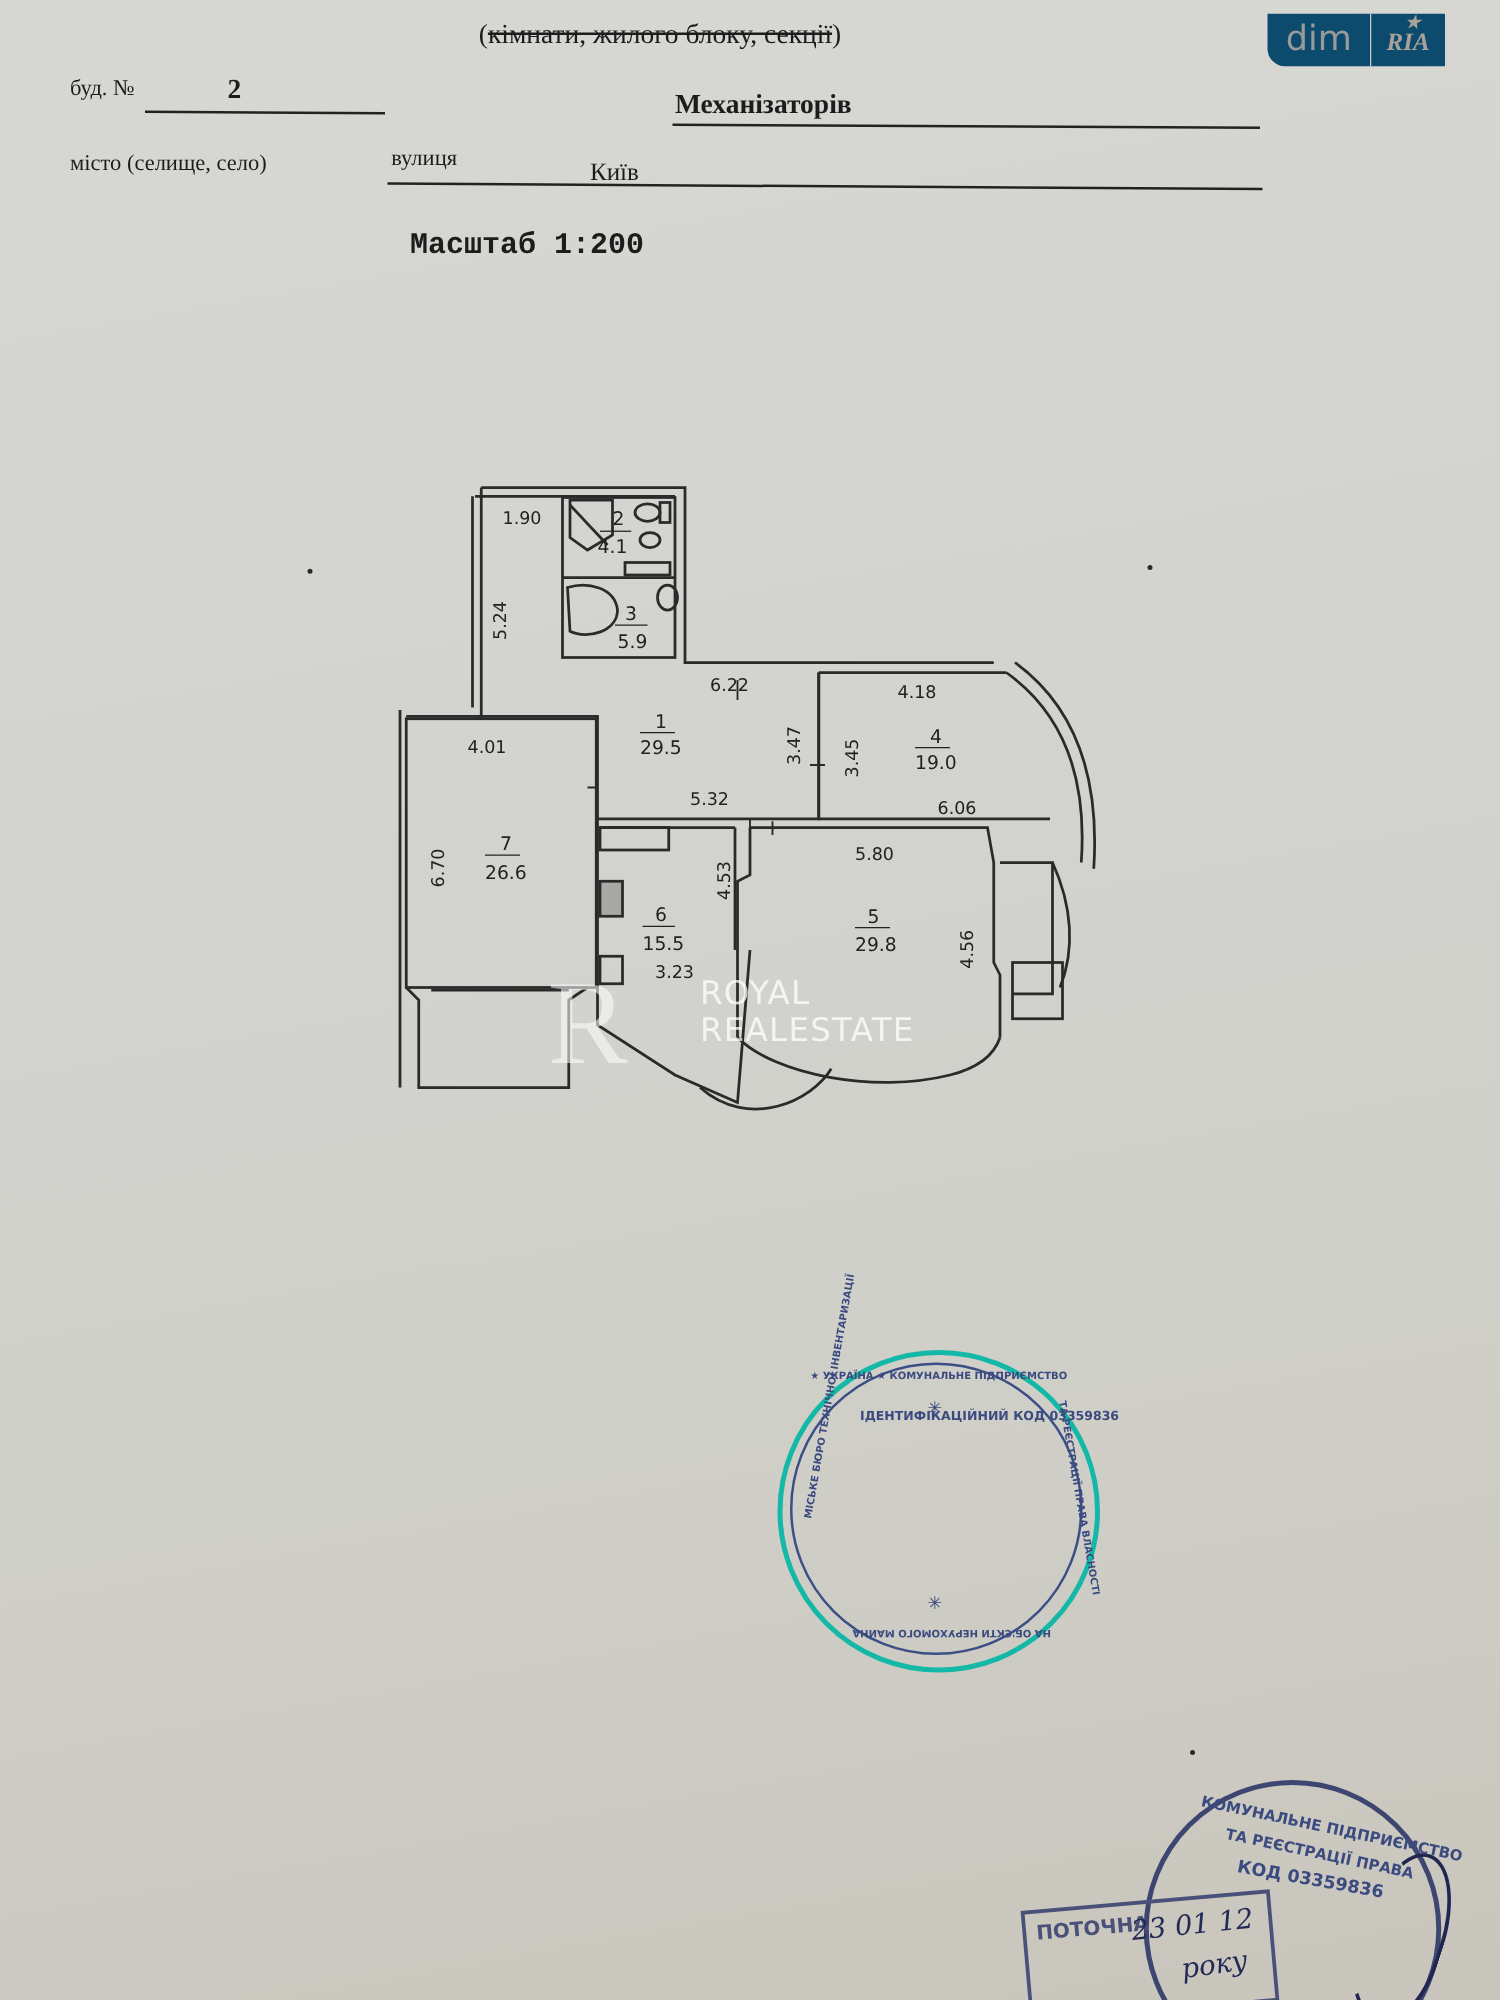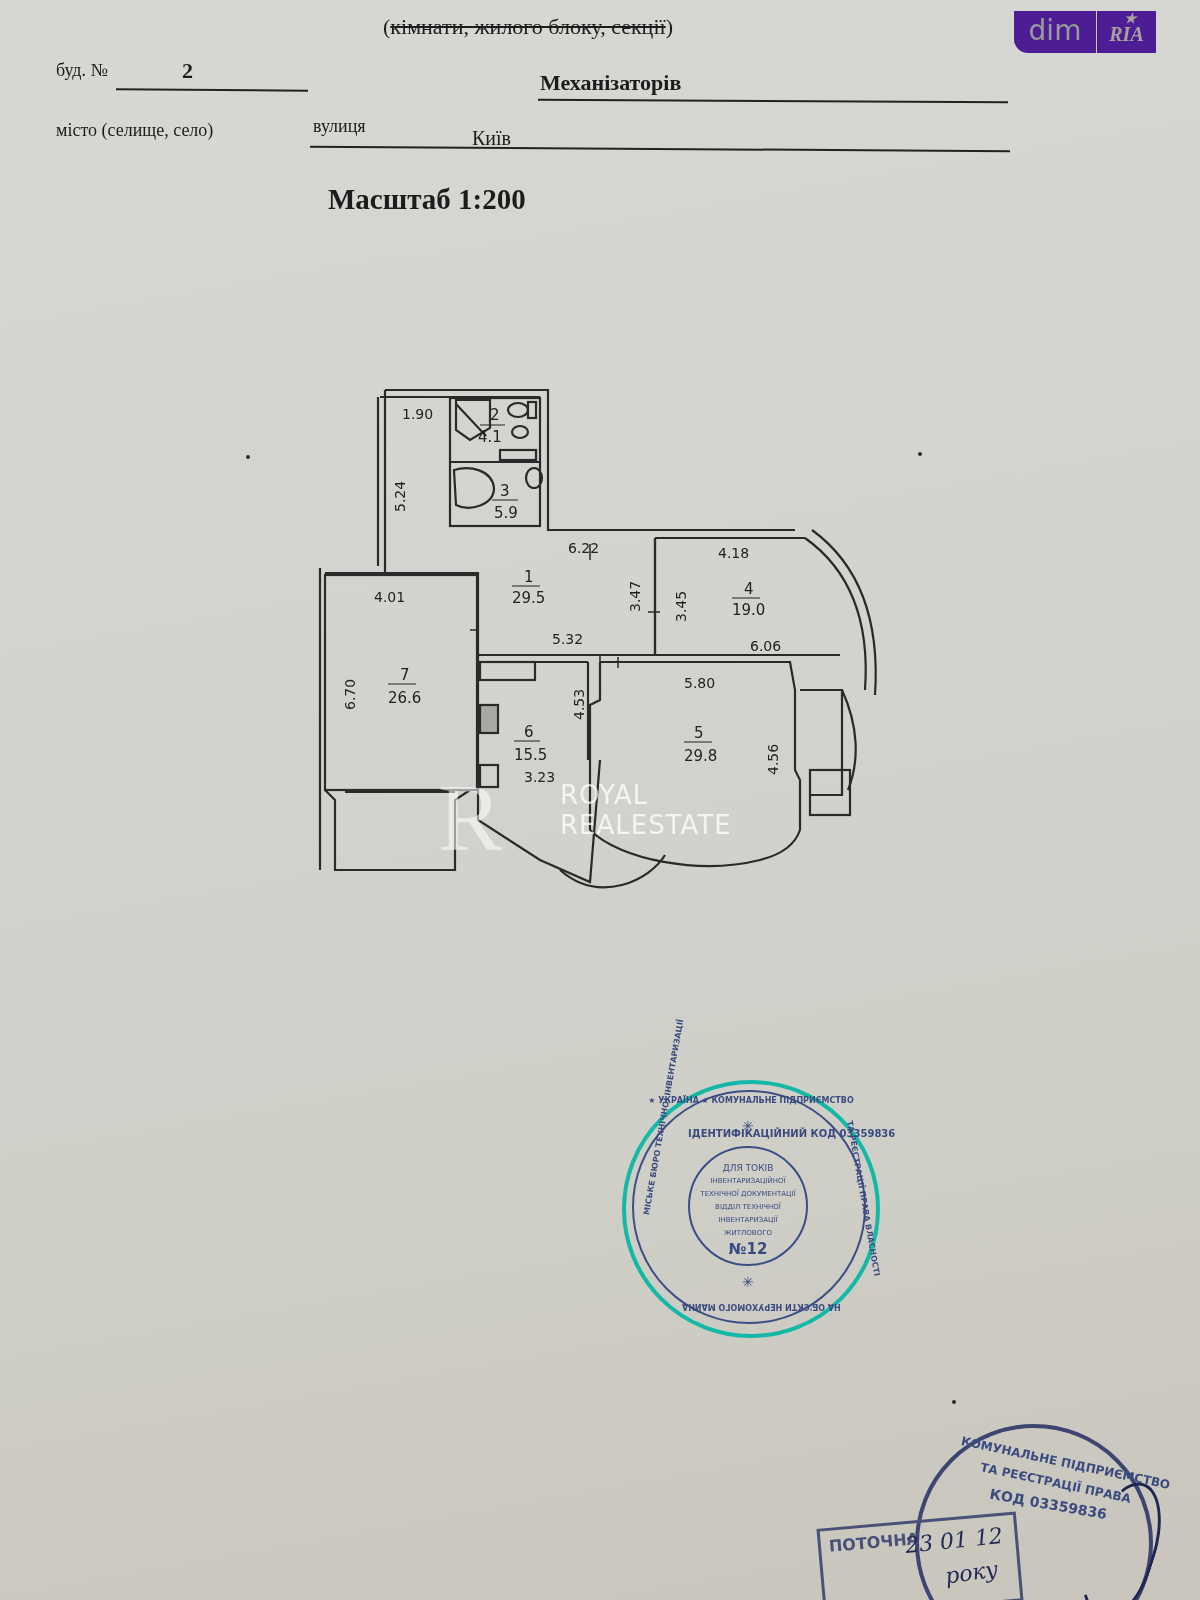--- a/index.html
+++ b/index.html
@@ -9,23 +9,23 @@
     font-family: "Liberation Serif", serif;
     color:#1c1c1c;
   }
   .abs { position:absolute; }
   .hdr-top { left:385px; top:-6px; font-size:22px; font-weight:bold; color:#333; letter-spacing:1px; }
   .strike { left:383px; top:14px; font-size:22px; }
   .strike .inner { text-decoration: line-through; text-decoration-thickness:2px;text-align:center; }
   .lbl { font-size:18px; }
   .val { font-size:22px; font-weight:bold; }
   .uline { height:2px; background:#222; }
-  .scale { left:328px; top:183px; font-size:29px; font-weight:bold; }
-
-  .logo { left:1014px; top:11px; width:142px; height:42px; background:#4c1d95; border-radius:0 0 0 14px; display:flex; }
+  .scale { left:328px; top:183px; font-size:24px; font-weight:bold;font-family:Liberation Mono, monospace; }
+
+  .logo { left:1014px; top:11px; width:142px; height:42px; background:#0c4a6e; border-radius:0 0 0 14px; display:flex; }
   .logo .dim { width:82px; border-right:1px solid #c9c9c6; color:#9a9a98; font-family:"DejaVu Sans", sans-serif; font-size:28px; line-height:40px; text-align:center; }
   .logo .ria { flex:1; color:#a8a29a; font-family:"Liberation Serif", serif; font-weight:bold; font-style:italic; font-size:20px; line-height:46px; text-align:center; position:relative; }
   .logo .ria .star { position:absolute; left:27px; top:-15px; font-size:14px; }
 
   .plan { left:0; top:0; width:1200px; height:1600px; }
   .rlabel { font-family:"DejaVu Sans", sans-serif; font-size:15px; fill:#222; }
   .dlabel { font-family:"DejaVu Sans", sans-serif; font-size:14px; fill:#222; }
 
   .wm { left:560px; top:780px; color:rgba(255,255,255,0.75); font-family:"DejaVu Sans", sans-serif; font-size:26px; line-height:30px; letter-spacing:1px; }
   .wm .l2 { display:block; }
@@ -188,29 +188,20 @@
 </div>
 
 <div class="abs stamp stamp1">
   <div class="ring2"></div>
   <div class="top" style="font-size:8px; top:12px;">★ УКРАЇНА ★ КОМУНАЛЬНЕ ПІДПРИЄМСТВО</div>
   <div class="star1">✳</div>
   <div class="ring-text" style="left:16px; top:130px; transform:rotate(-80deg); transform-origin:left top; font-size:8px;">МІСЬКЕ БЮРО ТЕХНІЧНОЇ ІНВЕНТАРИЗАЦІЇ</div>
   <div class="ring-text" style="left:228px; top:36px; transform:rotate(80deg); transform-origin:left top; font-size:8px;">ТА РЕЄСТРАЦІЇ ПРАВА ВЛАСНОСТІ</div>
   <div class="ring-text" style="left:56px; top:218px; transform:rotate(180deg); transform-origin:center; font-size:8px;">НА ОБ'ЄКТИ НЕРУХОМОГО МАЙНА</div>
   <div class="ring-text" style="left:62px; top:44px; font-size:10px;">ІДЕНТИФІКАЦІЙНИЙ КОД 03359836</div>
-  <div class="inner">
-    <span>ДЛЯ ТОКІВ</span><br>
-    <span style="font-size:7px;">ІНВЕНТАРИЗАЦІЙНОЇ</span><br>
-    <span style="font-size:7px;">ТЕХНІЧНОЇ ДОКУМЕНТАЦІЇ</span><br>
-    <span style="font-size:7px;">ВІДДІЛ ТЕХНІЧНОЇ</span><br>
-    <span style="font-size:7px;">ІНВЕНТАРИЗАЦІЇ</span><br>
-    <span style="font-size:7px;">ЖИТЛОВОГО</span>
-    <span class="num">№12</span>
-  </div>
   <div class="star2">✳</div>
 </div>
 
 <div class="abs stamp stamp2">
   <div class="t">КОМУНАЛЬНЕ ПІДПРИЄМСТВО</div>
   <div class="t2">ТА РЕЄСТРАЦІЇ ПРАВА</div>
   <div class="t3">КОД 03359836</div>
 </div>
 <div class="abs rect-stamp">ПОТОЧНА</div>
 <div class="abs handwrite">23 01 12</div>

